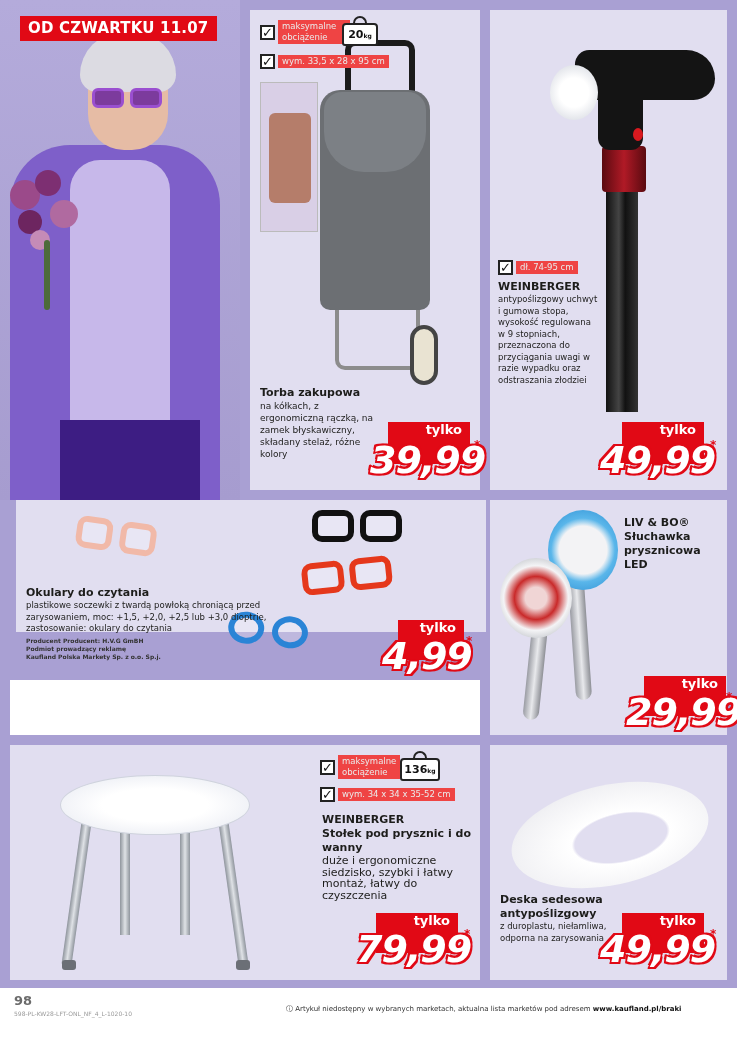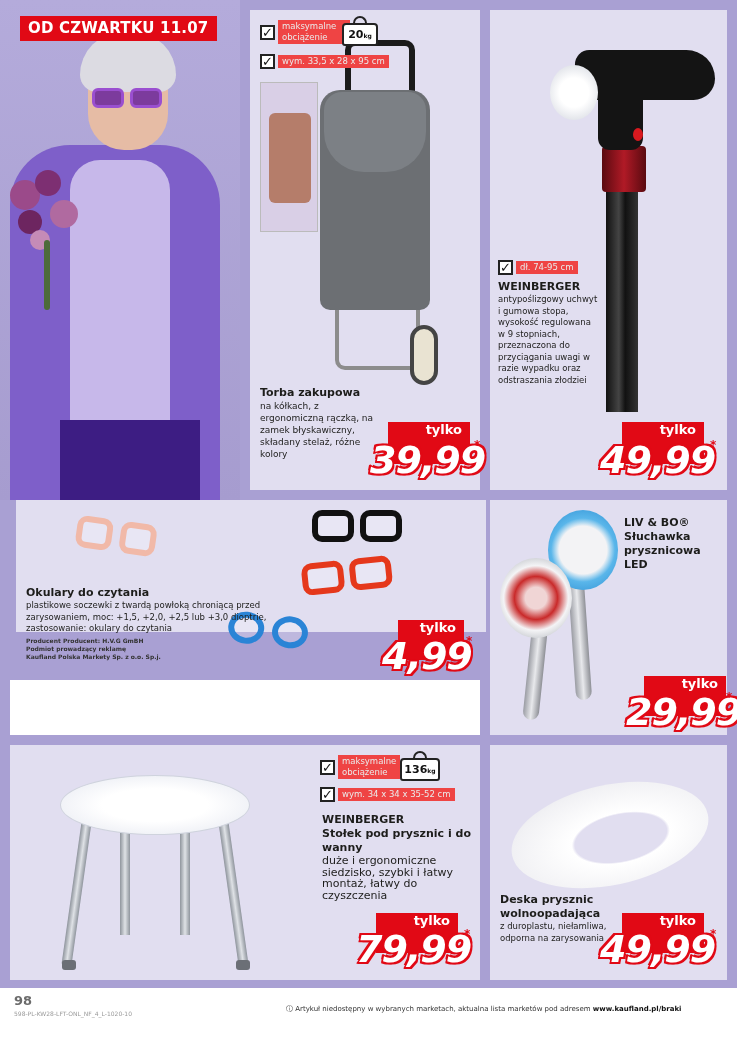--- a/index.html
+++ b/index.html
@@ -390,21 +390,21 @@
     <div class="price-box" style="left:346px;top:168px">
       <div class="tylko-bg" style="left:20px;top:0;width:82px;height:40px">tylko</div>
       <div class="price" style="left:0;top:16px">79,99</div>
       <div class="star" style="left:108px;top:14px">*</div>
     </div>
   </div>
 
   <div class="panel panel-seat">
     <div class="seat"></div>
     <div style="position:absolute;left:10px;top:148px;width:110px">
-      <div class="title">Deska prysznic wolnoopadająca</div>
+      <div class="title">Deska sedesowa antypoślizgowy</div>
       <div class="desc" style="font-size:8.5px;line-height:11.5px">z duroplastu, niełamliwa, odporna na zarysowania</div>
     </div>
     <div class="price-box" style="left:110px;top:168px">
       <div class="tylko-bg" style="left:22px;top:0;width:82px;height:40px">tylko</div>
       <div class="price" style="left:0;top:16px">49,99</div>
       <div class="star" style="left:110px;top:14px">*</div>
     </div>
   </div>
 </div>
 

